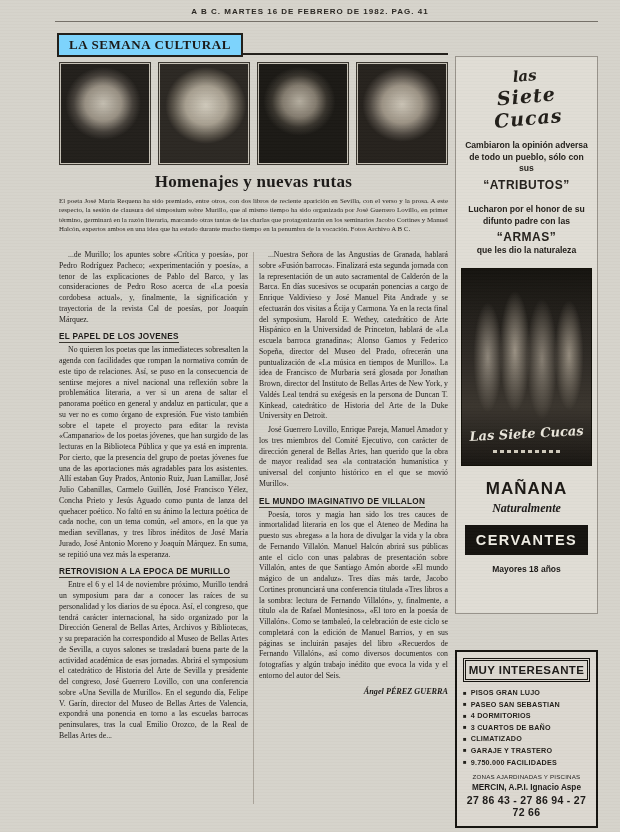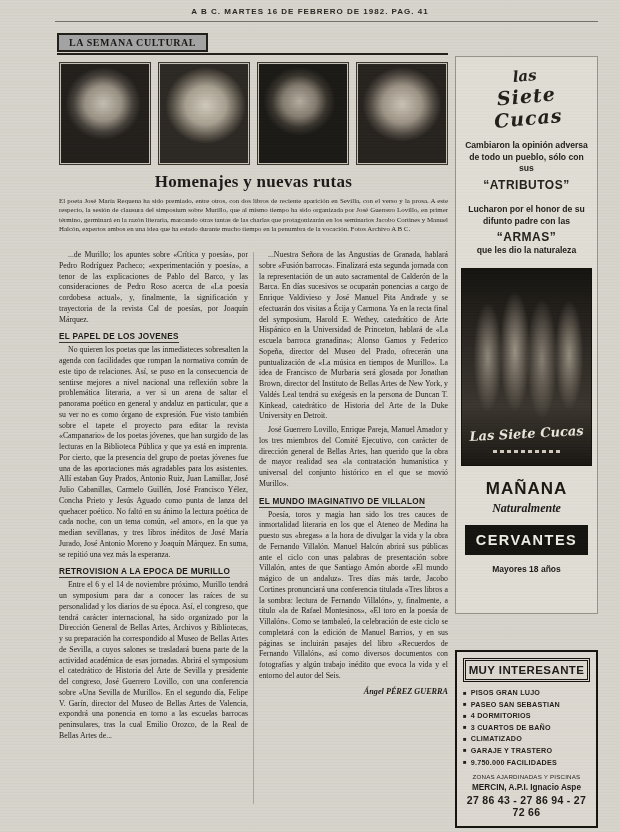--- a/index.html
+++ b/index.html
@@ -22,24 +22,24 @@
     position:absolute; top:7px; left:0; width:620px;
     text-align:center;
     font-family:"Liberation Sans","DejaVu Sans",sans-serif;
     font-weight:bold; font-size:8px; letter-spacing:1px; color:#2a2722;
   }
   .masthead-rule{ position:absolute; top:21px; left:55px; width:543px; height:1px; background:#77726a; }
 
   .section-rule{ position:absolute; top:53px; left:57px; width:391px; height:2px; background:#23201b; }
   .section-box{
     position:absolute; top:33px; left:57px; z-index:2;
-    background:#a3a3a3;
+    background:#7dd3fc;
     border:2px solid #23201b;
     padding:2px 10px;
-    font-weight:bold; font-size:10px; letter-spacing:.6px;
+    font-weight:bold; font-size:13px; letter-spacing:.6px;
   }
 
   .photo-row{
     position:absolute; top:62px; left:59px; width:389px; height:103px;
     display:flex; gap:7px;
   }
   .photo{
     flex:1; border:1px solid #3a362f;
     box-shadow: inset 0 0 0 1px #c8c3b8;
   }

